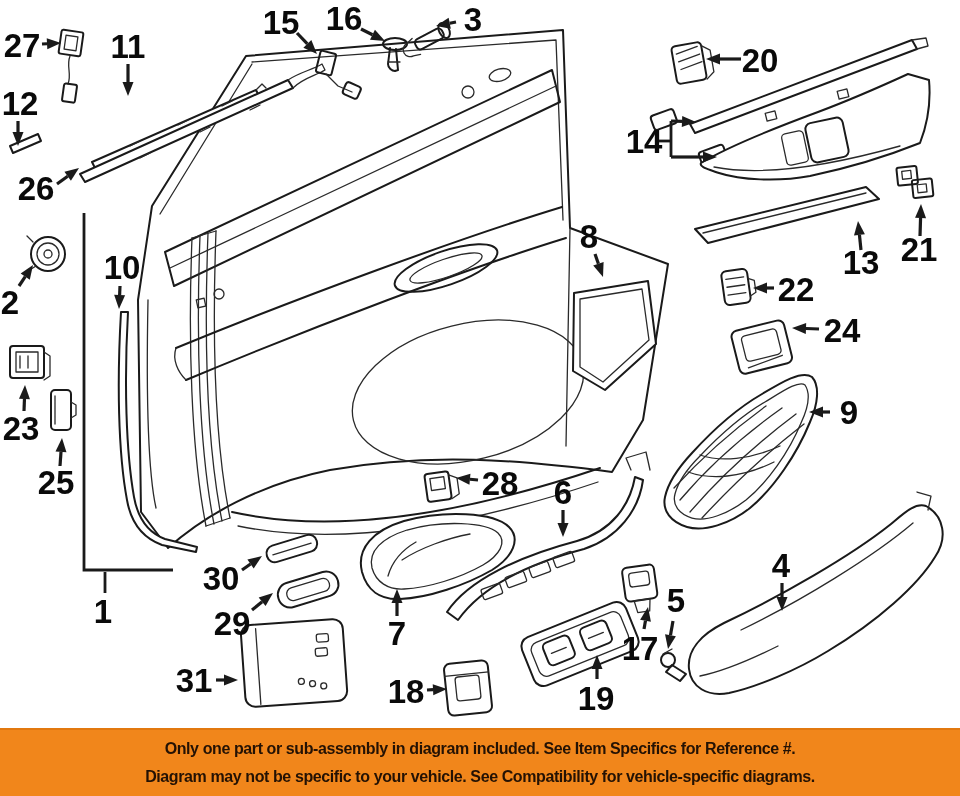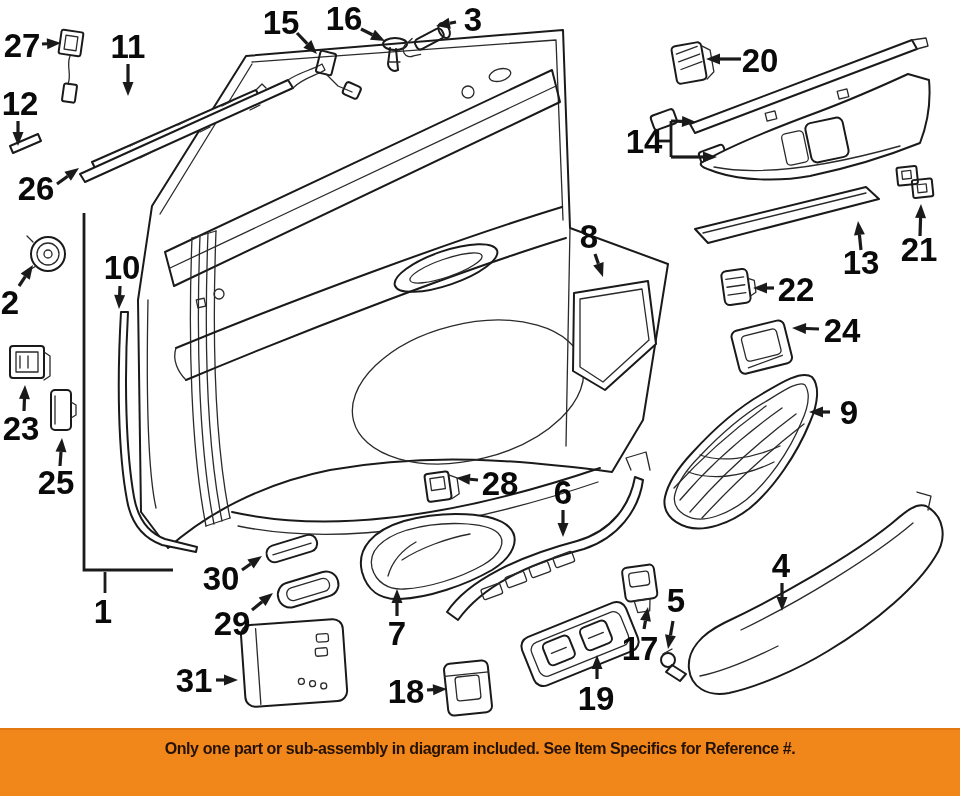--- a/index.html
+++ b/index.html
@@ -426,14 +426,15 @@
         <g>
           <line x1="216" y1="680" x2="224" y2="680" stroke="#1a1a1a" stroke-width="3.2"></line>
           <polygon points="238,680 224,685.5 224,674.5" fill="#1a1a1a"></polygon>
           <text x="194" y="680" class="callout" text-anchor="middle" dominant-baseline="central">31</text>
         </g>
       </g>
   </svg>
 
   <div class="banner">
     <div class="banner-line">Only one part or sub-assembly in diagram included. See Item Specifics for Reference #.</div>
+    <div class="banner-line">Diagram may not be specific to your vehicle. See Compatibility for vehicle-specific diagrams.</div>
   </div>
 </div>
 
 </body></html>

